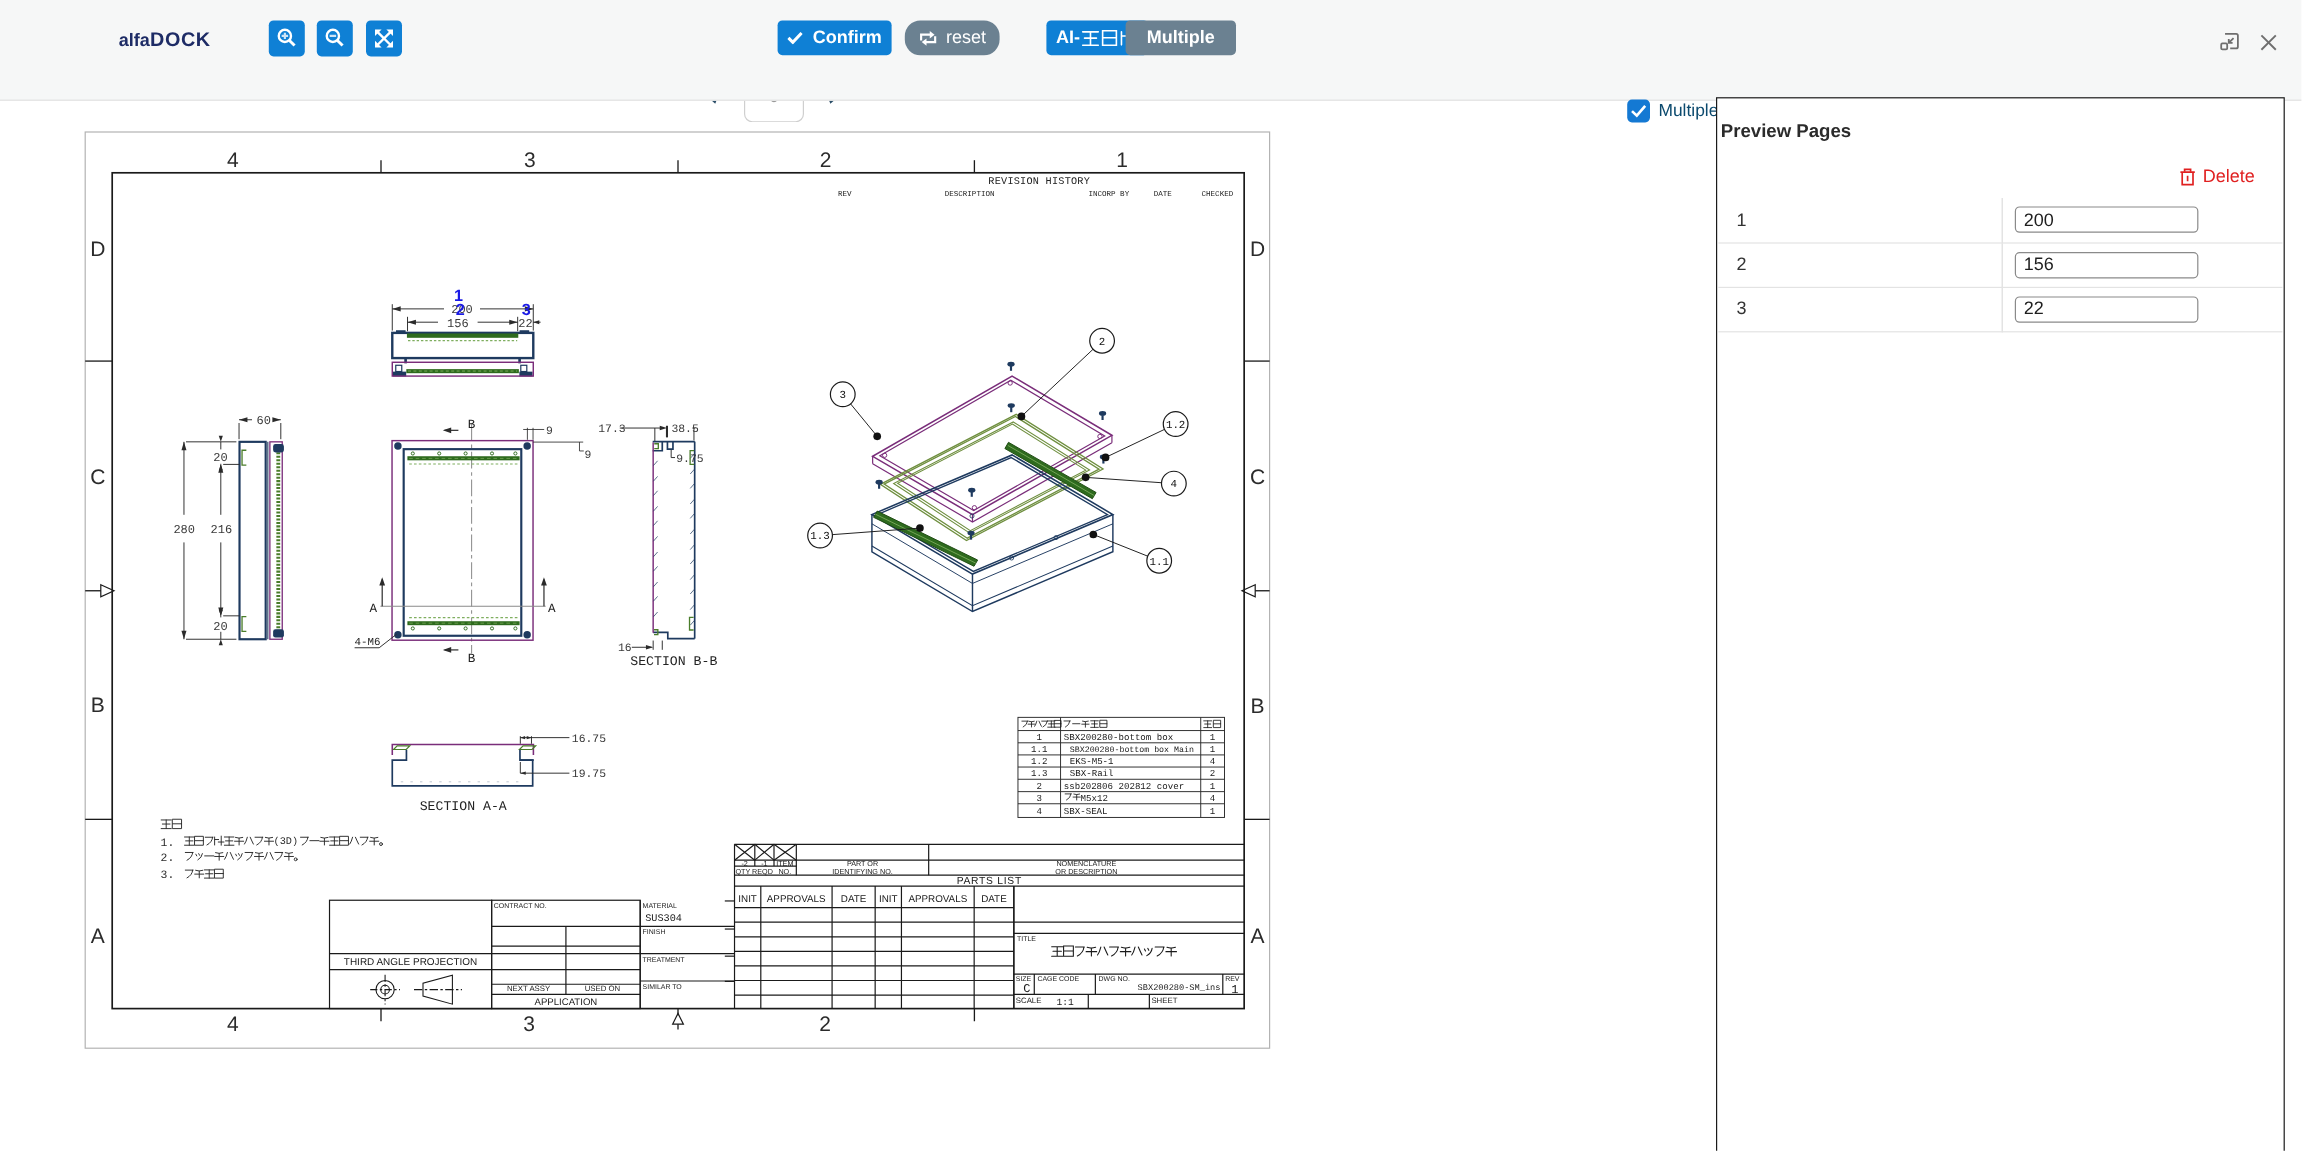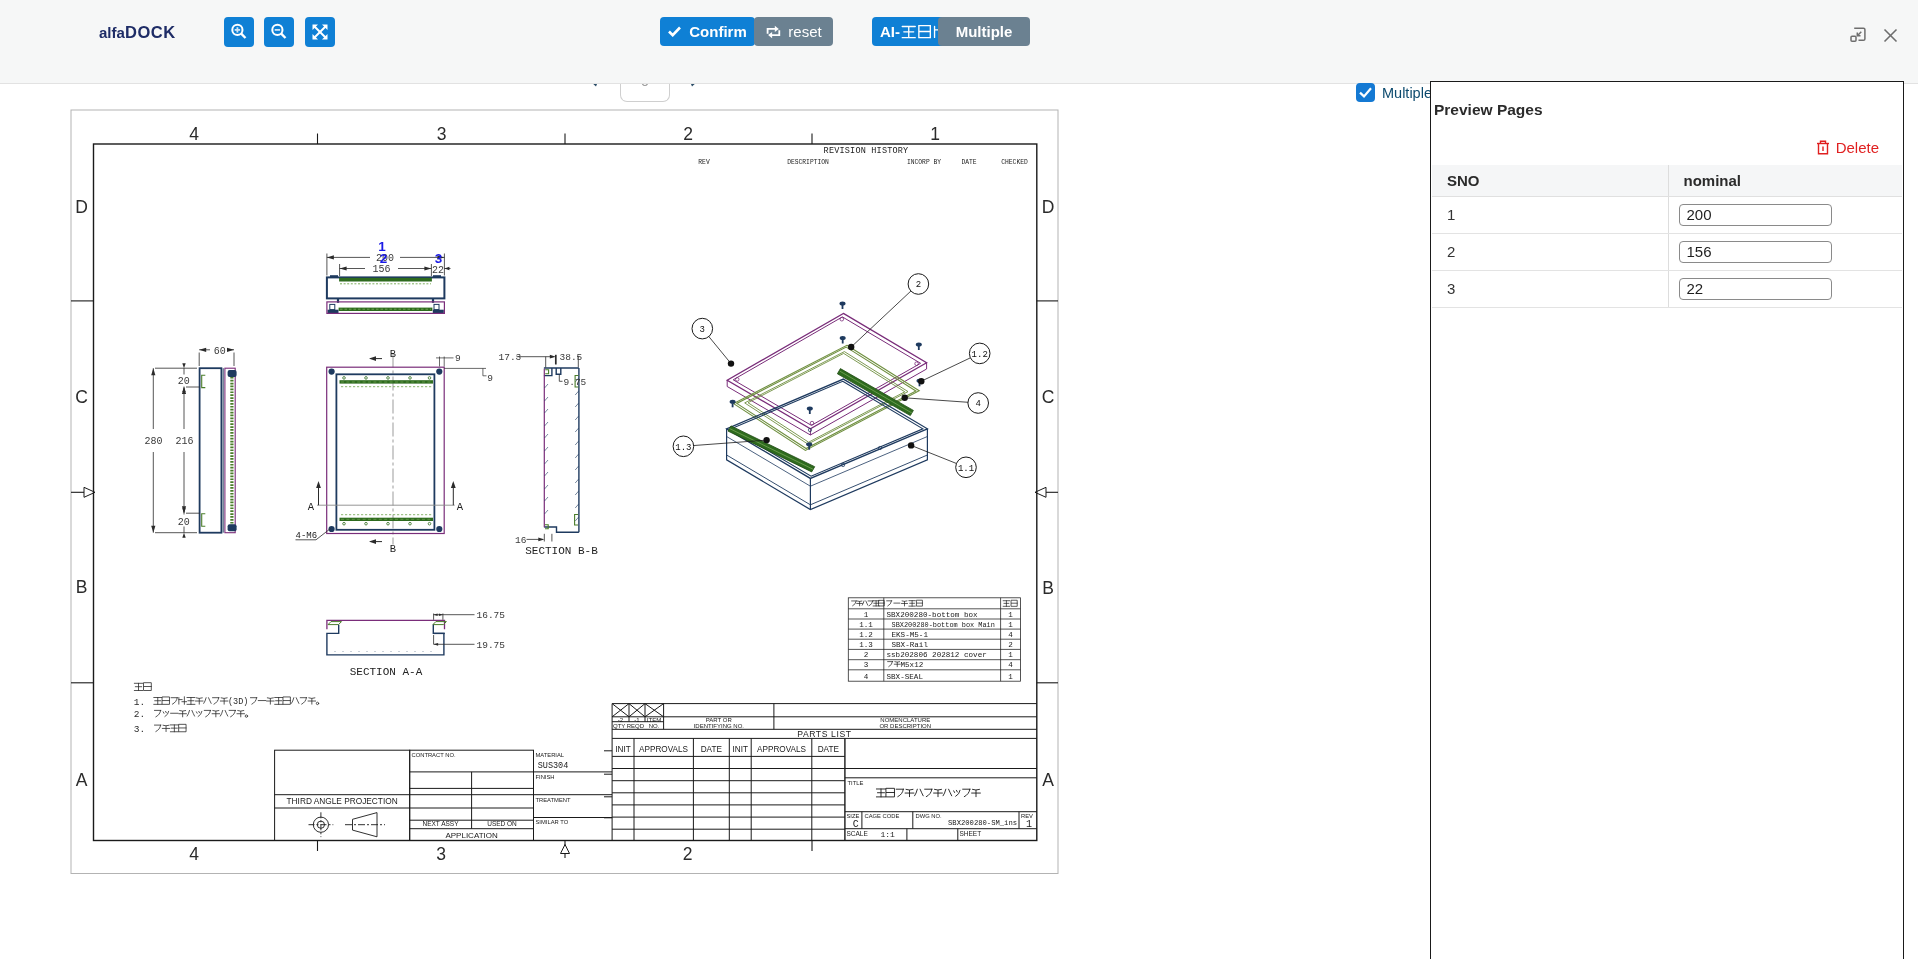--- a/index.html
+++ b/index.html
@@ -56,24 +56,24 @@
           <line x1="20.5" y1="9.5" x2="9.5" y2="20.5"></line>
         </g>
         <g fill="#fff">
           <path d="M7.5 7.5 l5.5 0 -5.5 5.5 z"></path>
           <path d="M22.5 7.5 l0 5.5 -5.5 -5.5 z"></path>
           <path d="M7.5 22.5 l0 -5.5 5.5 5.5 z"></path>
           <path d="M22.5 22.5 l-5.5 0 5.5 -5.5 z"></path>
         </g>
       </svg>
   </div>
-  <div class="btn blue" style="left:648px; width:95px;margin-left:12px;"><svg width="13" height="11" viewBox="0 0 13 11" style="margin-right:8px">
+  <div class="btn blue" style="left:648px; width:95px;"><svg width="13" height="11" viewBox="0 0 13 11" style="margin-right:8px">
         <path d="M1 5.5 L4.7 9.2 L12 1.5" fill="none" stroke="#fff" stroke-width="2.6"></path>
       </svg>Confirm</div>
-  <div class="btn gray" style="left:754px; width:79px; font-weight:400;"><svg width="17" height="14" viewBox="0 0 17 14" style="margin-right:6px">
+  <div class="btn gray" style="left:754px; width:79px; font-weight:400;border-radius:13px;"><svg width="17" height="14" viewBox="0 0 17 14" style="margin-right:6px">
         <g fill="none" stroke="#fff" stroke-width="1.8">
           <path d="M2.6 8.8 L2.6 3.9 L10.8 3.9"></path>
           <path d="M14.3 5.2 L14.3 10.1 L6.1 10.1"></path>
         </g>
         <path d="M9.8 0.8 L13.8 3.9 L9.8 7 z" fill="#fff"></path>
         <path d="M7.1 7 L3.1 10.1 L7.1 13.2 z" fill="#fff"></path>
       </svg>reset</div>
   <div class="btn blue" style="left:872px; width:85px;" id="aibtn">AI-<svg width="48" height="17" viewBox="0 0 46.5 15" style="margin-left:1px">
         <g stroke="#ffffff" stroke-width="1.3" fill="none" stroke-linecap="round">
           <path d="M1.2,2.6999999999999997 h12.6 M7.5,2.6999999999999997 v10.799999999999999 M1.2,13.5 h12.6 M2.6999999999999997,7.800000000000001 h9.6"></path>
@@ -119,24 +119,20 @@
           <path d="M2.5 3.8 L2.5 13.8 L11.5 13.8 L11.5 3.8"></path>
           <line x1="7" y1="6.5" x2="7" y2="11"></line>
         </g>
       </svg>Delete</div>
   <table id="ptable">
     <colgroup>
         <col style="width:236px">
         <col>
       </colgroup>
     <tbody>
-        <tr>
-          <th class="cdiv">SNO</th>
-          <th>nominal</th>
-        </tr>
     <tr>
           <td class="cdiv">1</td>
           <td><input value="200" style=""></td>
         </tr>
     <tr>
           <td class="cdiv">2</td>
           <td><input value="156" style=""></td>
         </tr>
     <tr>
           <td class="cdiv">3</td>

